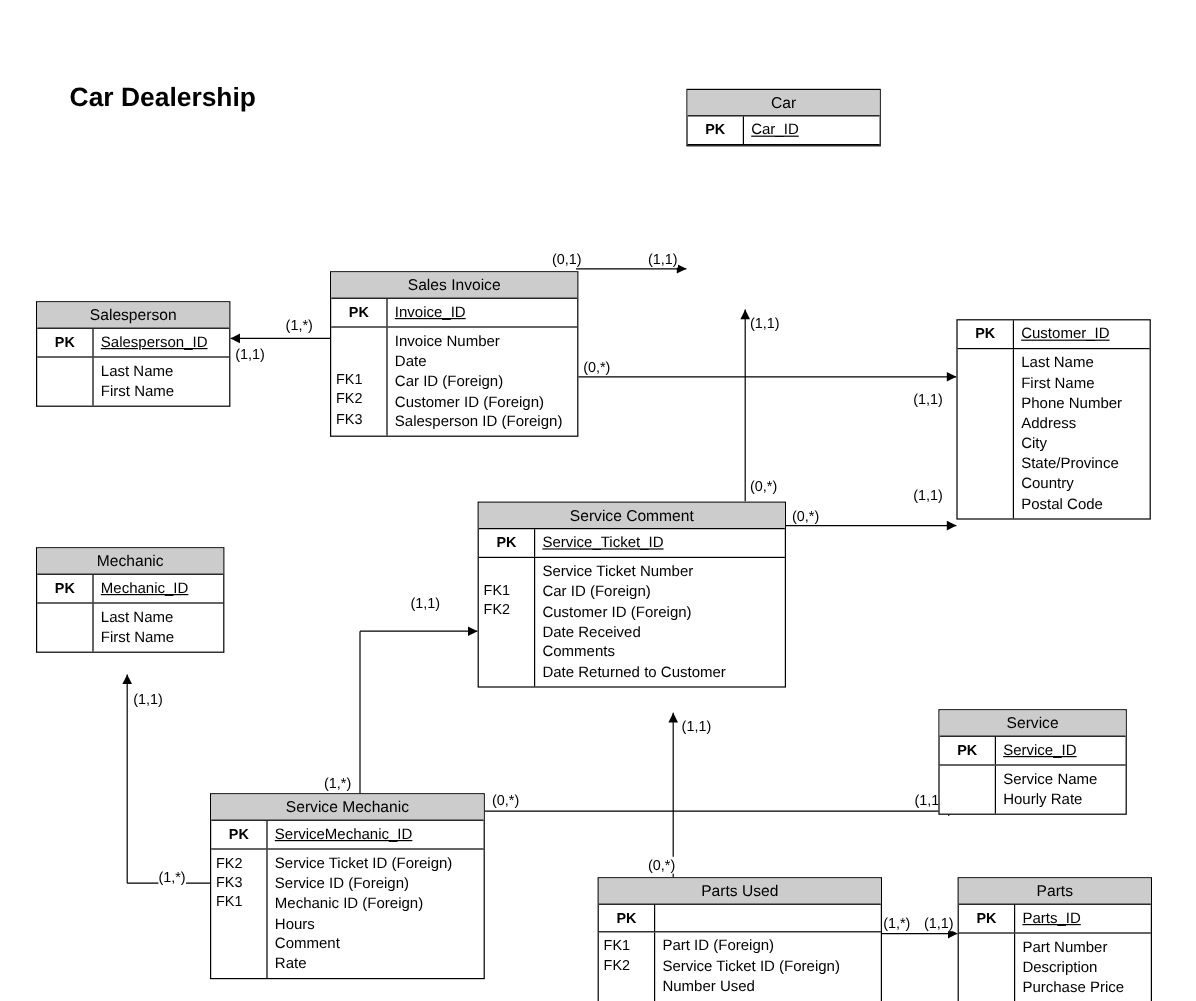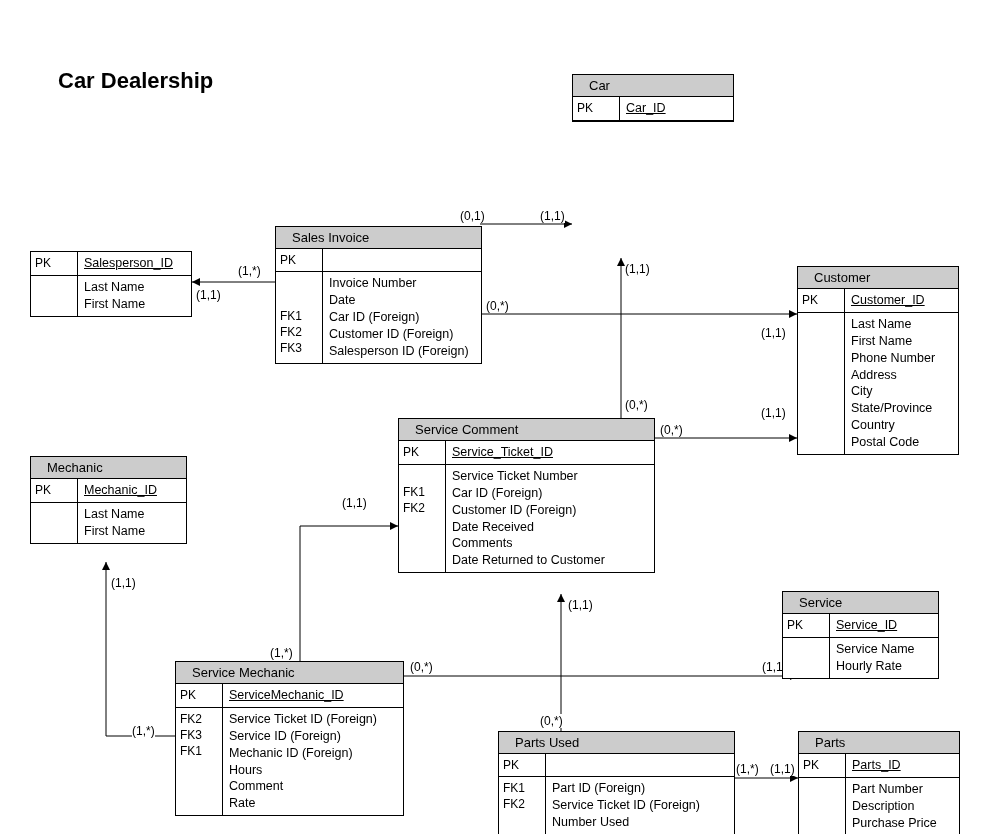--- a/index.html
+++ b/index.html
@@ -23,22 +23,22 @@
     font-weight: bold;
   }
   .entity {
     position: absolute;
     border: 1px solid #000;
     background: #fff;
     width: 180px;
   }
   .entity .hdr {
     background: #ccc;
-    text-align: left;
-    padding: 3px 16px;
+    text-align: center;
+    padding: 3px 0;
     border-bottom: 1px solid #000;
     font-size: 13px;
   }
   .entity .row {
     display: flex;
   }
   .entity .keycol {
     width: 38px;
     border-right: 1px solid #000;
     font-size: 12px;
@@ -47,21 +47,21 @@
   }
   .entity .valcol {
     flex: 1;
     font-size: 12.5px;
     padding: 3px 6px;
     line-height: 1.35;
   }
   .entity .pkrow {
     border-bottom: 1px solid #000;
   }
-  .entity .pkrow .keycol { font-weight: normal; }
+  .entity .pkrow .keycol { font-weight: bold; text-align: center; }
   .entity .pkrow .valcol { font-weight: normal; text-decoration: underline; }
   .label {
     position: absolute;
     font-size: 12px;
     background: #fff;
   }
   svg.rel {
     position: absolute;
     left: 0; top: 0;
     width: 997px;
@@ -127,37 +127,39 @@
   <div class="label" style="left:270px; top:610px">(1,*)</div>
   <div class="label" style="left:132px; top:688px">(1,*)</div>
   <div class="label" style="left:410px; top:624px">(0,*)</div>
   <div class="label" style="left:762px; top:624px">(1,1)</div>
   <div class="label" style="left:540px; top:678px">(0,*)</div>
   <div class="label" style="left:568px; top:562px">(1,1)</div>
   <div class="label" style="left:736px; top:726px">(1,*)</div>
   <div class="label" style="left:770px; top:726px">(1,1)</div>
 
   <div class="entity" style="left:30px; top:215px; width:160px">
+    <div class="hdr">Salesperson</div>
     <div class="row pkrow">
         <div class="keycol">PK</div>
         <div class="valcol">Salesperson_ID</div>
       </div>
     <div class="row">
         <div class="keycol"></div>
         <div class="valcol">
       <div>Last Name</div>
       <div>First Name</div>
     </div>
       </div>
   </div>
 
   <div class="entity" style="left:275px; top:190px; width:205px">
     <div class="hdr">Sales Invoice</div>
     <div class="row pkrow">
         <div class="keycol">PK</div>
+        <div class="valcol">Invoice_ID</div>
       </div>
     <div class="row">
         <div class="keycol">
       <div>&nbsp;</div>
       <div>&nbsp;</div>
       <div>FK1</div>
       <div>FK2</div>
       <div>FK3</div>
     </div>
         <div class="valcol">
@@ -172,21 +174,20 @@
 
   <div class="entity" style="left:572px; top:38px; width:160px">
     <div class="hdr">Car</div>
     <div class="row pkrow">
         <div class="keycol">PK</div>
         <div class="valcol">Car_ID</div>
       </div>
   </div>
 
   <div class="entity" style="left:797px; top:230px; width:160px">
-    <div class="hdr">Customer</div>
     <div class="row pkrow">
         <div class="keycol">PK</div>
         <div class="valcol">Customer_ID</div>
       </div>
     <div class="row">
         <div class="keycol"></div>
         <div class="valcol">
       <div>Last Name</div>
       <div>First Name</div>
       <div>Phone Number</div>

